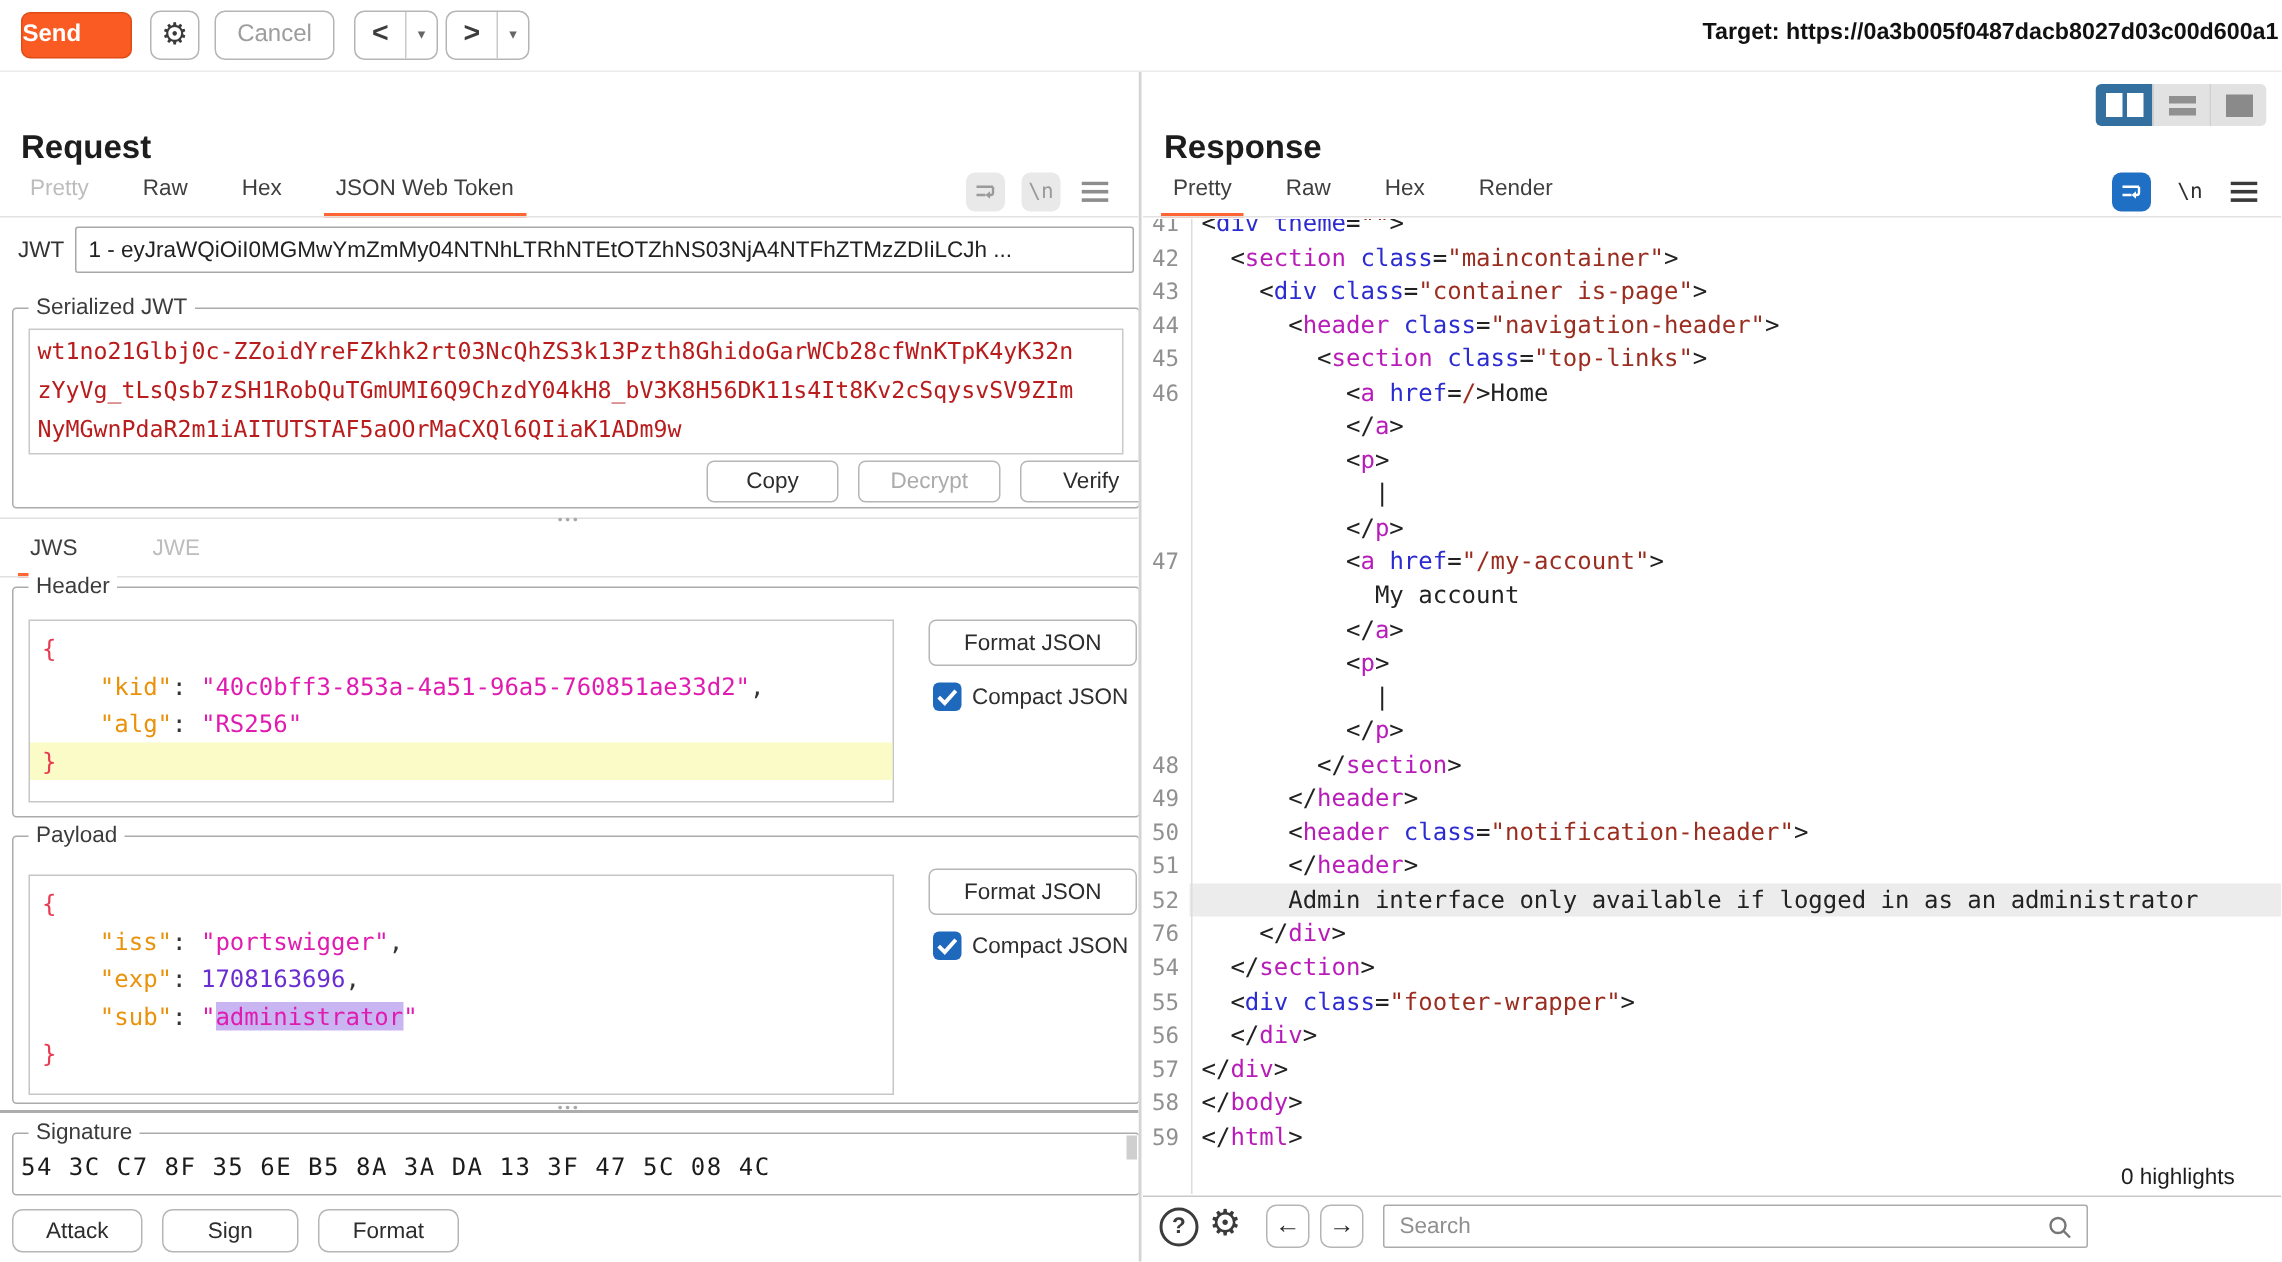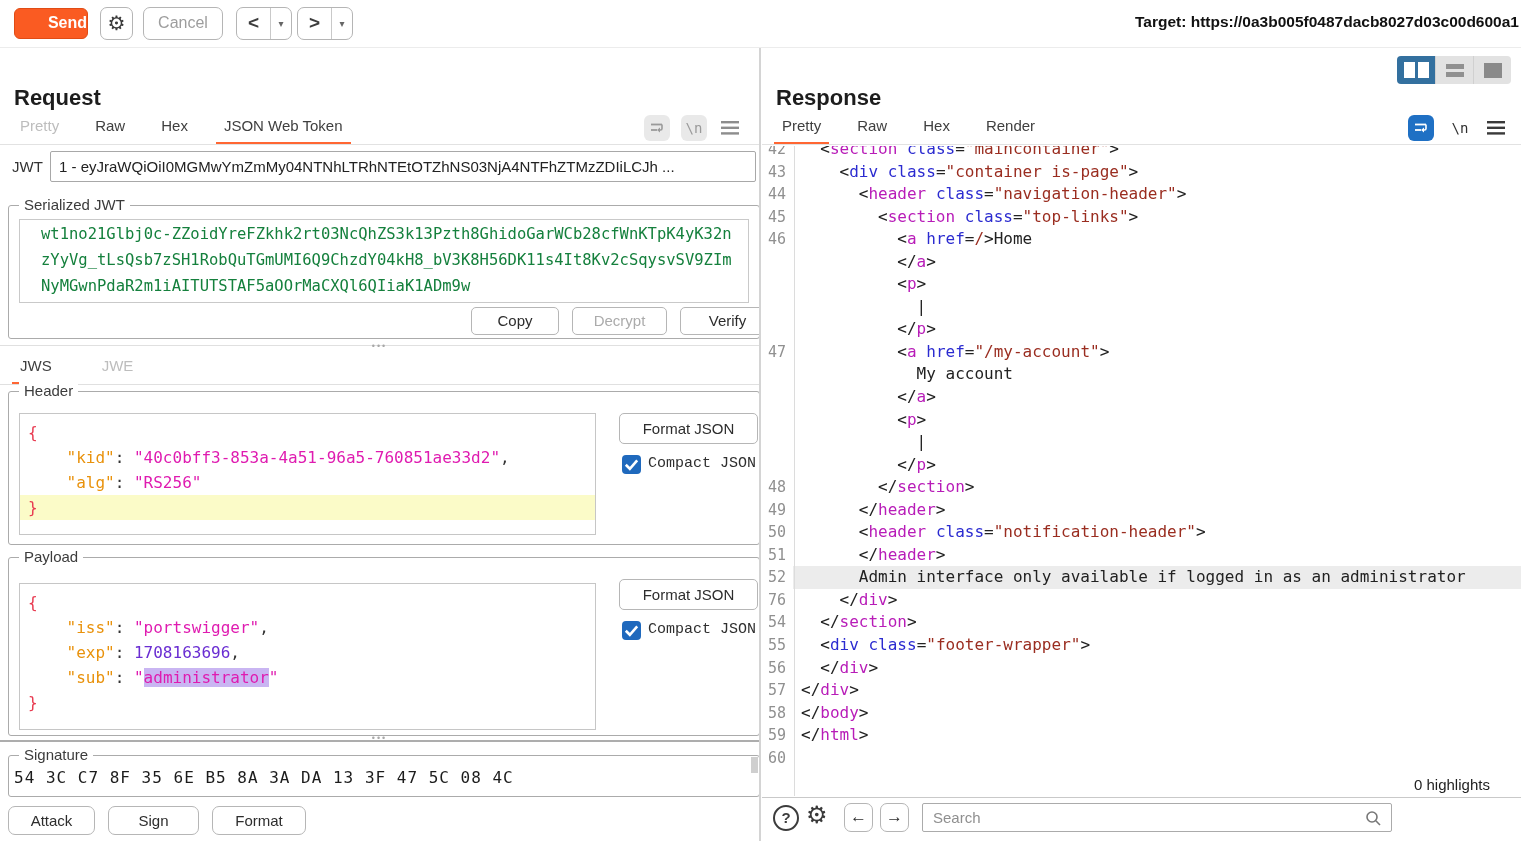--- a/index.html
+++ b/index.html
@@ -2,21 +2,21 @@
 <html><head>
 <meta charset="utf-8">
 <style>
   html,body{margin:0;padding:0;width:1521px;height:841px;overflow:hidden;background:#fff;
     font-family:"Liberation Sans",sans-serif;color:#2d2d2d;}
   *{box-sizing:border-box;}
 
   
   .topbar{position:absolute;left:0;top:0;width:1521px;height:48px;background:#fff;border-bottom:1px solid #ececec;}
   .send{position:absolute;left:14px;top:8px;width:74px;height:31px;background:#fa5b22;border:1px solid #e04c15;
-    border-radius:6px;color:#fff;font-weight:bold;font-size:16px;line-height:27px;text-align:right;cursor:pointer;}
+    border-radius:6px;color:#fff;font-weight:bold;font-size:16px;line-height:27px;text-align:left;cursor:pointer;}
   .sqbtn{position:absolute;background:#fff;border:1px solid #b5b5b5;border-radius:7px;text-align:center;cursor:pointer;}
   .gearbtn{left:100px;top:7px;width:33px;height:33px;font-size:20px;color:#3a3a3a;line-height:31px;}
   .cancel{left:143px;top:7px;width:80px;height:33px;color:#9d9d9d;font-size:16px;line-height:30px;}
   .navgroup{position:absolute;top:7px;width:56px;height:33px;border:1px solid #b5b5b5;border-radius:7px;display:flex;}
   .navgroup .chev{flex:0 0 33px;text-align:center;font-size:19px;font-weight:600;color:#3d3d3d;line-height:30px;cursor:pointer;}
   .navgroup .caretpart{flex:1;border-left:1px solid #c9c9c9;text-align:center;line-height:31px;font-size:10px;color:#666;cursor:pointer;}
   .target{position:absolute;left:1087px;top:13px;font-size:15.5px;font-weight:bold;color:#111;white-space:nowrap;margin-left:48px;}
 
   
   .vdivider{position:absolute;left:759px;top:48px;width:2px;height:793px;background:#d4d4d4;}
@@ -39,38 +39,38 @@
   
   .jwtlabel{position:absolute;left:12px;top:110px;font-size:15px;color:#333;}
   .jwtcombo{position:absolute;left:50px;top:103px;width:706px;height:31px;border:1px solid #a8a8a8;border-radius:2px;
     font-size:15px;line-height:29px;padding:0 8px;white-space:nowrap;overflow:hidden;color:#222;cursor:pointer;}
 
   
   .group{position:absolute;border:1px solid #ababab;border-radius:3px;background:#fff;}
   .legend{position:absolute;top:-10px;left:10px;background:#fff;padding:0 5px;font-size:15px;color:#3c3c3c;}
 
   .serbox{position:absolute;left:10px;top:13px;width:730px;height:84px;border:1px solid #c9c9c9;
-    font-family:"DejaVu Sans Mono",monospace;font-size:15.5px;line-height:26px;color:#15803d;
-    white-space:pre;overflow:hidden;padding:1px 21px;cursor:text;}
+    font-family:"DejaVu Sans Mono",monospace;font-size:15.5px;line-height:26px;color:#b91c1c;
+    white-space:pre;overflow:hidden;padding:1px 5px;cursor:text;}
   .btn{position:absolute;height:28px;background:#fff;border:1px solid #b6b6b6;border-radius:5px;
     font-size:15px;color:#2d2d2d;text-align:center;line-height:26px;cursor:pointer;}
   .btn.dim{color:#ababab;}
 
   .dots{position:absolute;width:100%;text-align:center;font-size:9px;letter-spacing:2px;color:#a8a8a8;}
   .splitline{position:absolute;left:0;width:100%;background:#e0e0e0;height:1px;}
   .splitline.dark{background:#adadad;height:2px;}
 
   .jsonedit{position:absolute;background:#fff;border:1px solid #c6c6c6;overflow:hidden;
     font-family:"DejaVu Sans Mono",monospace;font-size:16px;padding-top:6px;cursor:text;}
   .jrow{height:25px;line-height:25px;padding-left:8px;white-space:pre;}
   .jrow.yellow{background:#fbfbc8;}
   .e-br{color:#e83a50}.e-key{color:#e9920c}.e-str{color:#df1bb0}.e-num{color:#6a2dd2}.e-pl{color:#333}
   .e-sel{color:#df1bb0;background:#c9b5f2;}
 
-  .checkrow{position:absolute;display:flex;align-items:flex-start;cursor:pointer;font-family:Liberation Mono, monospace;}
+  .checkrow{position:absolute;display:flex;align-items:center;cursor:pointer;}
   .checkbox{width:19px;height:19px;background:#1f69bd;border-radius:4px;margin-right:7px;flex:none;}
   .checkrow span.lbl{font-size:15px;color:#2f2f2f;white-space:nowrap;}
 
   .sighex{position:absolute;left:5px;top:12px;font-family:"DejaVu Sans Mono",monospace;font-size:16px;
     letter-spacing:1px;color:#1c1c1c;white-space:nowrap;}
   .sigscroll{position:absolute;right:1px;top:1px;width:7px;height:16px;background:#cfcfcf;}
 
   
   .layouttoggle{position:absolute;left:635px;top:8px;display:flex;border-radius:4px;overflow:hidden;}
   .ltcell{width:38px;height:28px;display:flex;align-items:center;justify-content:center;gap:3px;cursor:pointer;}
@@ -258,20 +258,21 @@
     <svg class="burger" width="18" height="14" viewBox="0 0 18 14">
         <rect y="0" width="18" height="2.4" fill="#3a3a3a"></rect>
         <rect y="5.6" width="18" height="2.4" fill="#3a3a3a"></rect>
         <rect y="11.2" width="18" height="2.4" fill="#3a3a3a"></rect>
       </svg>
   </div>
   <div class="tabline"></div>
 
   <div class="codearea">
     <div class="codeinner">
+        <div class="code-row"><span class="ln">41</span><span class="cd"><span class="s-k">&lt;</span><span class="s-b">div</span><span class="s-k"> </span><span class="s-b">theme</span><span class="s-k">=</span><span class="s-v">""</span><span class="s-k">&gt;</span></span></div>
         <div class="code-row"><span class="ln">42</span><span class="cd"><span class="s-k">  &lt;</span><span class="s-t">section</span><span class="s-k"> </span><span class="s-b">class</span><span class="s-k">=</span><span class="s-v">"maincontainer"</span><span class="s-k">&gt;</span></span></div>
         <div class="code-row"><span class="ln">43</span><span class="cd"><span class="s-k">    &lt;</span><span class="s-b">div</span><span class="s-k"> </span><span class="s-b">class</span><span class="s-k">=</span><span class="s-v">"container is-page"</span><span class="s-k">&gt;</span></span></div>
         <div class="code-row"><span class="ln">44</span><span class="cd"><span class="s-k">      &lt;</span><span class="s-t">header</span><span class="s-k"> </span><span class="s-b">class</span><span class="s-k">=</span><span class="s-v">"navigation-header"</span><span class="s-k">&gt;</span></span></div>
         <div class="code-row"><span class="ln">45</span><span class="cd"><span class="s-k">        &lt;</span><span class="s-t">section</span><span class="s-k"> </span><span class="s-b">class</span><span class="s-k">=</span><span class="s-v">"top-links"</span><span class="s-k">&gt;</span></span></div>
         <div class="code-row"><span class="ln">46</span><span class="cd"><span class="s-k">          &lt;</span><span class="s-t">a</span><span class="s-k"> </span><span class="s-b">href</span><span class="s-k">=</span><span class="s-v">/</span><span class="s-k">&gt;Home</span></span></div>
         <div class="code-row"><span class="ln"></span><span class="cd"><span class="s-k">          &lt;/</span><span class="s-t">a</span><span class="s-k">&gt;</span></span></div>
         <div class="code-row"><span class="ln"></span><span class="cd"><span class="s-k">          &lt;</span><span class="s-t">p</span><span class="s-k">&gt;</span></span></div>
         <div class="code-row"><span class="ln"></span><span class="cd"><span class="s-k">            |</span></span></div>
         <div class="code-row"><span class="ln"></span><span class="cd"><span class="s-k">          &lt;/</span><span class="s-t">p</span><span class="s-k">&gt;</span></span></div>
         <div class="code-row"><span class="ln">47</span><span class="cd"><span class="s-k">          &lt;</span><span class="s-t">a</span><span class="s-k"> </span><span class="s-b">href</span><span class="s-k">=</span><span class="s-v">"/my-account"</span><span class="s-k">&gt;</span></span></div>
@@ -285,21 +286,20 @@
         <div class="code-row"><span class="ln">50</span><span class="cd"><span class="s-k">      &lt;</span><span class="s-t">header</span><span class="s-k"> </span><span class="s-b">class</span><span class="s-k">=</span><span class="s-v">"notification-header"</span><span class="s-k">&gt;</span></span></div>
         <div class="code-row"><span class="ln">51</span><span class="cd"><span class="s-k">      &lt;/</span><span class="s-t">header</span><span class="s-k">&gt;</span></span></div>
         <div class="code-row hl"><span class="ln">52</span><span class="cd"><span class="s-k">      Admin interface only available if logged in as an administrator</span></span></div>
         <div class="code-row"><span class="ln">76</span><span class="cd"><span class="s-k">    &lt;/</span><span class="s-t">div</span><span class="s-k">&gt;</span></span></div>
         <div class="code-row"><span class="ln">54</span><span class="cd"><span class="s-k">  &lt;/</span><span class="s-t">section</span><span class="s-k">&gt;</span></span></div>
         <div class="code-row"><span class="ln">55</span><span class="cd"><span class="s-k">  &lt;</span><span class="s-b">div</span><span class="s-k"> </span><span class="s-b">class</span><span class="s-k">=</span><span class="s-v">"footer-wrapper"</span><span class="s-k">&gt;</span></span></div>
         <div class="code-row"><span class="ln">56</span><span class="cd"><span class="s-k">  &lt;/</span><span class="s-t">div</span><span class="s-k">&gt;</span></span></div>
         <div class="code-row"><span class="ln">57</span><span class="cd"><span class="s-k">&lt;/</span><span class="s-t">div</span><span class="s-k">&gt;</span></span></div>
         <div class="code-row"><span class="ln">58</span><span class="cd"><span class="s-k">&lt;/</span><span class="s-t">body</span><span class="s-k">&gt;</span></span></div>
         <div class="code-row"><span class="ln">59</span><span class="cd"><span class="s-k">&lt;/</span><span class="s-t">html</span><span class="s-k">&gt;</span></span></div>
-        <div class="code-row"><span class="ln">60</span><span class="cd"></span></div>
       </div>
   </div>
   <div class="lncol-line"></div>
 
   <div class="bbar-line"></div>
   <div class="helpicon">?</div>
   <div class="bgear">⚙</div>
   <div class="arrbtn" style="left:82px;">←</div>
   <div class="arrbtn" style="left:118px;">→</div>
   <div class="searchbox">

